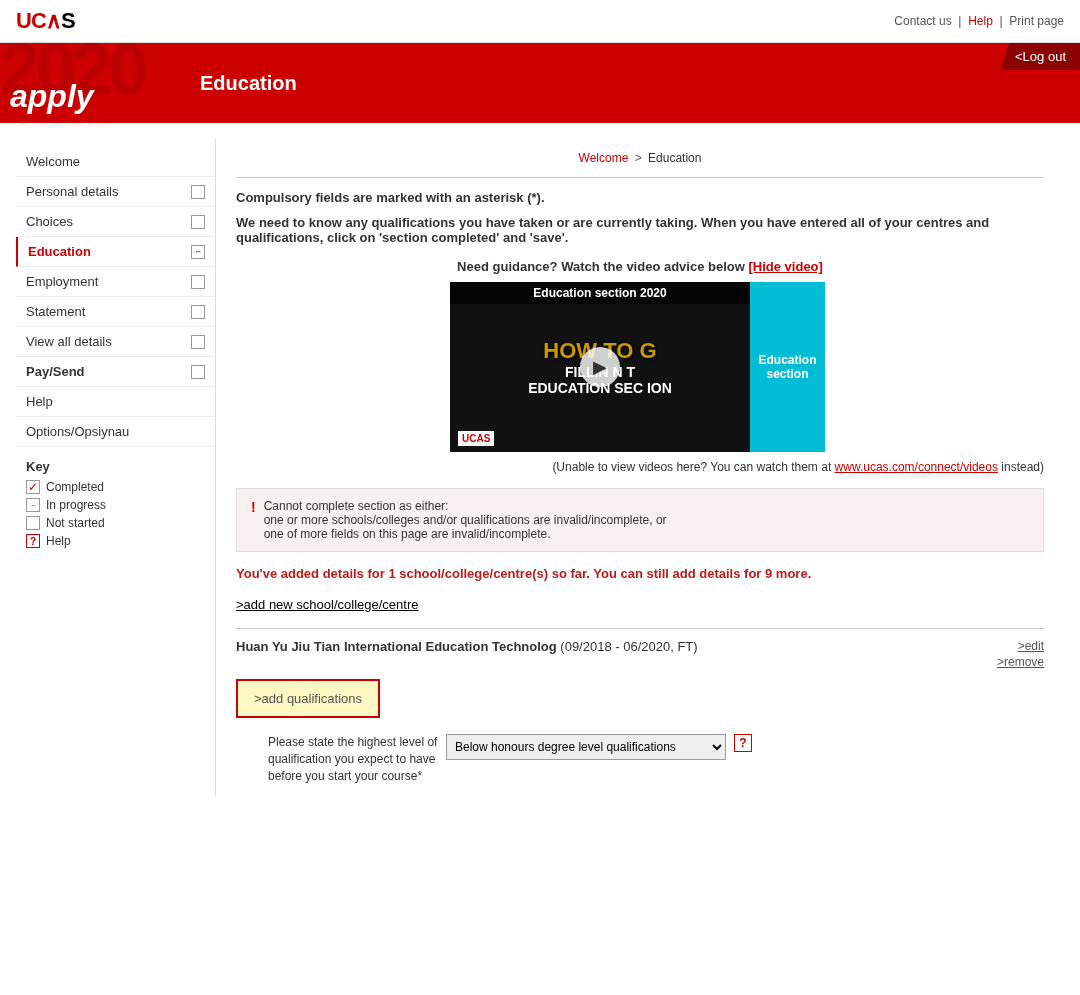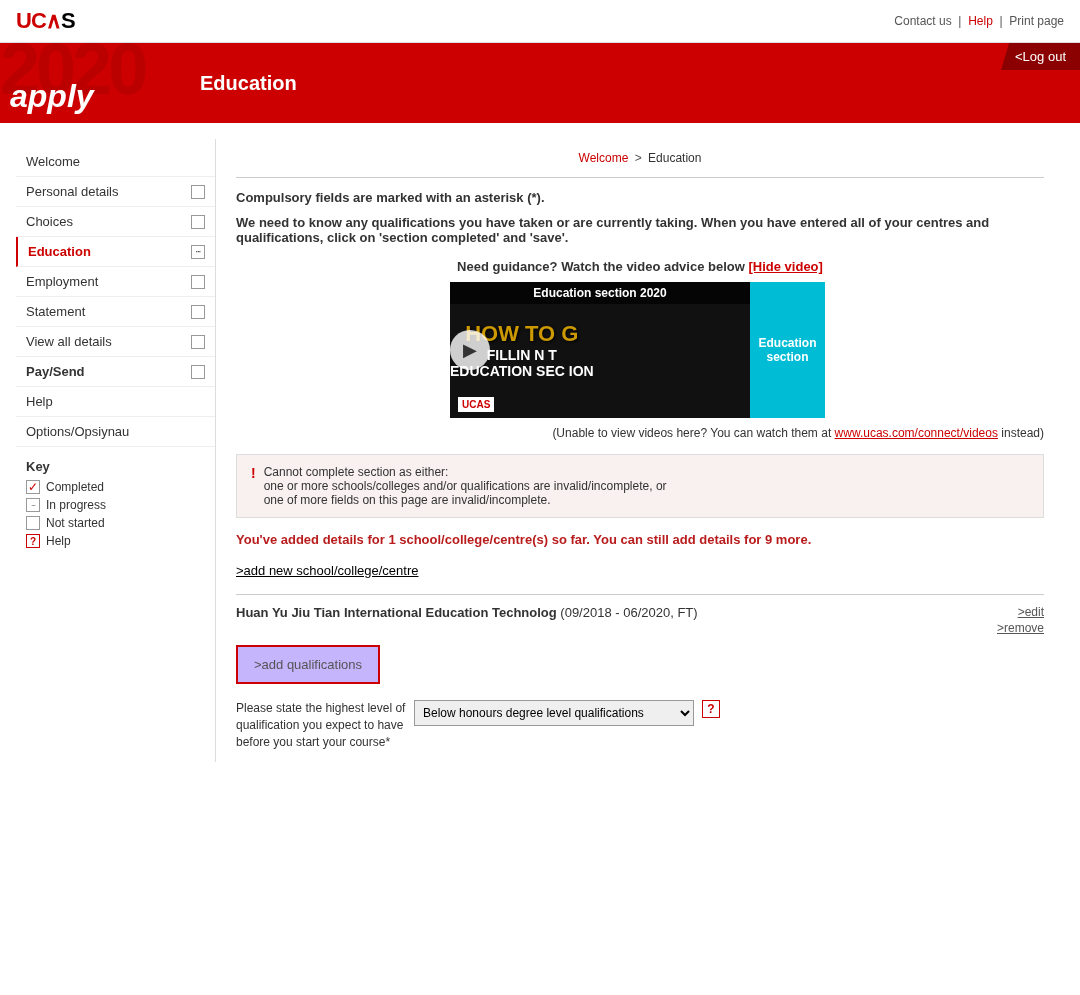--- a/index.html
+++ b/index.html
@@ -137,24 +137,24 @@
     .guidance-section { text-align: center; margin-bottom: 14px; }
     .guidance-text { font-size: 13px; font-weight: bold; margin-bottom: 8px; }
     .guidance-text a { color: #c00; }
     .video-container {
       display: inline-flex;
       position: relative;
       width: 380px;
     }
     .video-thumb {
       width: 300px;
-      height: 136px;
+      height: 170px;
       background: #111;
       position: relative;
-      display: flex; align-items: center; 
+      display: flex; align-items: center; justify-content: center;
       overflow: hidden;
     }
     .video-title-bar {
       position: absolute;
       top: 0; left: 0; right: 0;
       background: rgba(0,0,0,0.7);
       color: #fff;
       font-size: 12px;
       font-weight: bold;
       padding: 4px 8px;
@@ -249,31 +249,31 @@
 
     
     .add-qual-btn {
       border: 2px solid #c00;
       color: #555;
       font-size: 13px;
       padding: 10px 16px;
       cursor: pointer;
       display: inline-block;
       margin-bottom: 16px;
-      background: #c4b5fd;
+      background: #fef9c3;
     }
 
     
     .qual-row {
       display: flex;
       gap: 8px;
       align-items: flex-start;
       font-size: 12px;
     }
-    .qual-label { max-width: 170px; line-height: 1.4; }
+    .qual-label { max-width: 170px; line-height: 1.4; margin-left: 32px; }
     .qual-select {
       padding: 4px;
       font-size: 12px;
       border: 1px solid #999;
       min-width: 280px;
     }
     .help-circle {
       width: 18px; height: 18px;
       border: 1px solid #c00;
       color: #c00;

